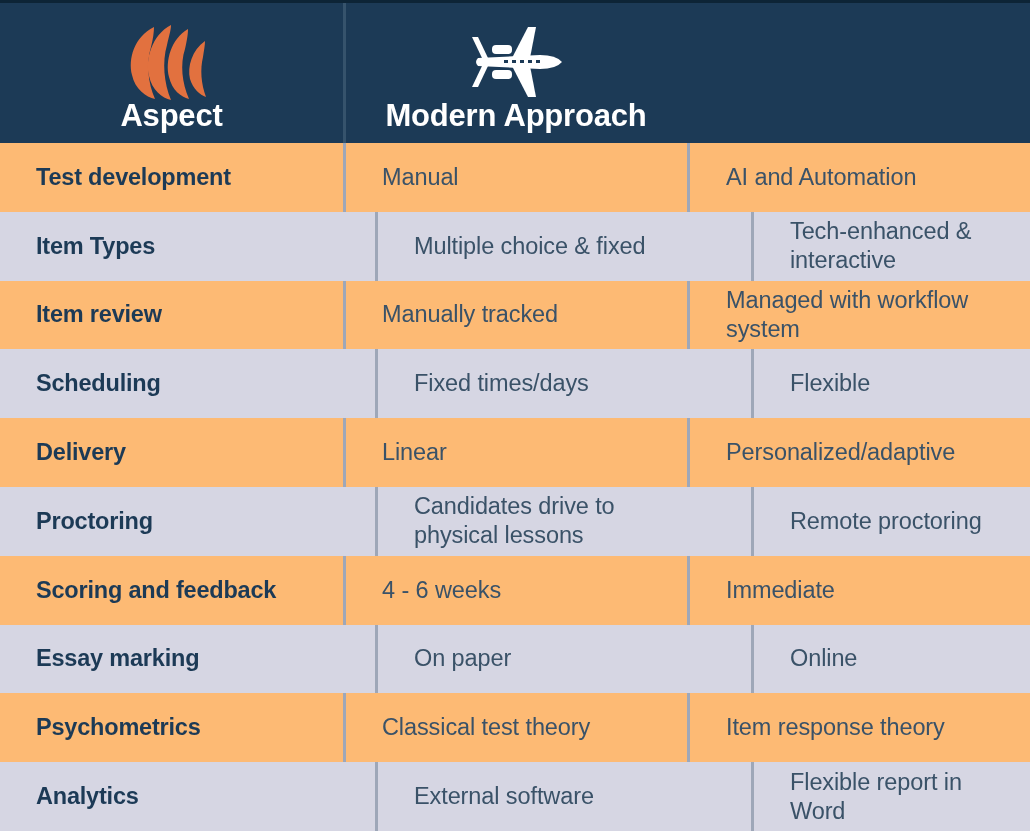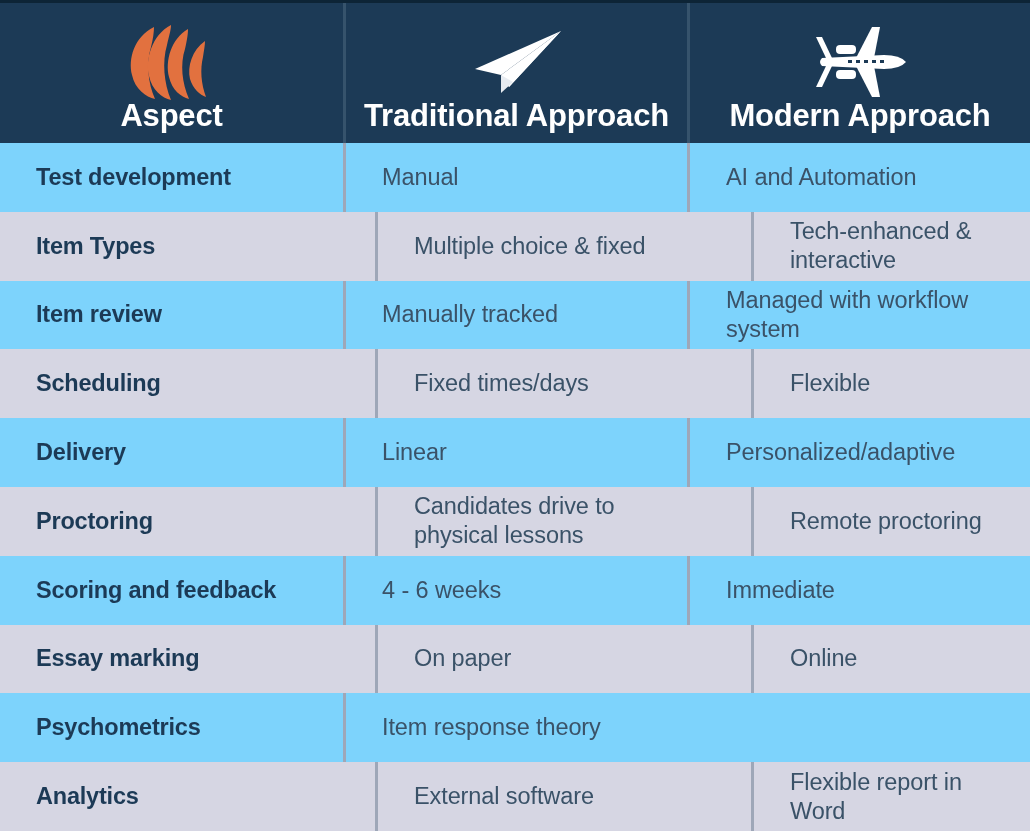--- a/index.html
+++ b/index.html
@@ -70,21 +70,21 @@
     flex: 1 1 auto;
     display: flex;
     flex-direction: column;
   }
 
   .table-row {
     display: flex;
     flex: 1 1 0;
     min-height: 0;
   }
-  .table-row.odd  { background: #7dd3fc; }
+  .table-row.odd  { background: #fdba74; }
   .table-row.even { background: #d6d6e3; gap: 32px; }
 
   .cell {
     display: flex;
     align-items: center;
     box-sizing: border-box;
     overflow: visible;
   }
   .cell.col-aspect {
     width: 343px; flex: 0 0 343px;
@@ -134,33 +134,20 @@
             <path d="M30 4 C10 14 4 36 8 52 C11 66 22 74 31 76 C24 60 22 40 27 24 C29 16 30 9 30 4 Z"></path>
             <path d="M47 2 C28 12 21 36 25 53 C28 67 38 75 47 77 C40 60 38 39 43 22 C45 13 47 7 47 2 Z"></path>
             <path d="M64 6 C47 16 41 38 45 54 C48 67 57 74 65 76 C58 60 56 41 61 26 C63 17 64 11 64 6 Z"></path>
             <path d="M81 18 C68 27 63 44 66 56 C69 66 76 72 82 74 C77 61 76 46 79 34 C80 27 81 22 81 18 Z"></path>
           </g>
         </svg>
       </div>
       <div class="header-label">Aspect</div>
     </div>
 
-    <div class="header-cell col-trad">
-      <div class="header-icon">
-        <svg width="104" height="74" viewBox="0 0 104 74" aria-hidden="true">
-          <g fill="#ffffff">
-            <path d="M96 6 L10 44 L36 50 Z"></path>
-            <path d="M96 6 L44 62 L40 50 Z" fill="#f2f4f7"></path>
-            <path d="M96 6 L36 50 L44 62 Z" fill="#ffffff"></path>
-            <path d="M36 50 L36 68 L48 57 Z" fill="#e8ecf1"></path>
-          </g>
-        </svg>
-      </div>
-      <div class="header-label">Traditional Approach</div>
-    </div>
 
     <div class="header-cell col-modern">
       <div class="header-icon">
         <svg width="112" height="74" viewBox="0 0 112 74" aria-hidden="true">
           <g fill="#ffffff">
 
             <path d="M18 33 L80 30 Q96 30 102 37 Q96 44 80 44 L18 41 Q14 37 18 33 Z"></path>
 
             <path d="M52 33 L68 2 L76 2 L70 33 Z"></path>
             <path d="M52 41 L68 72 L76 72 L70 41 Z"></path>
@@ -283,20 +270,23 @@
         </div>
       <div class="cell col-modern">
           <span class="cell-text">Online</span>
         </div>
     </div>
 
     <div class="table-row odd">
       <div class="cell col-aspect">
           <span class="cell-text">Psychometrics</span>
         </div>
+      <div class="cell col-trad">
+          <span class="cell-text">Classical test theory</span>
+        </div>
       <div class="cell col-modern">
           <span class="cell-text">Item response theory</span>
         </div>
     </div>
 
     <div class="table-row even">
       <div class="cell col-aspect">
           <span class="cell-text">Analytics</span>
         </div>
       <div class="cell col-trad">

